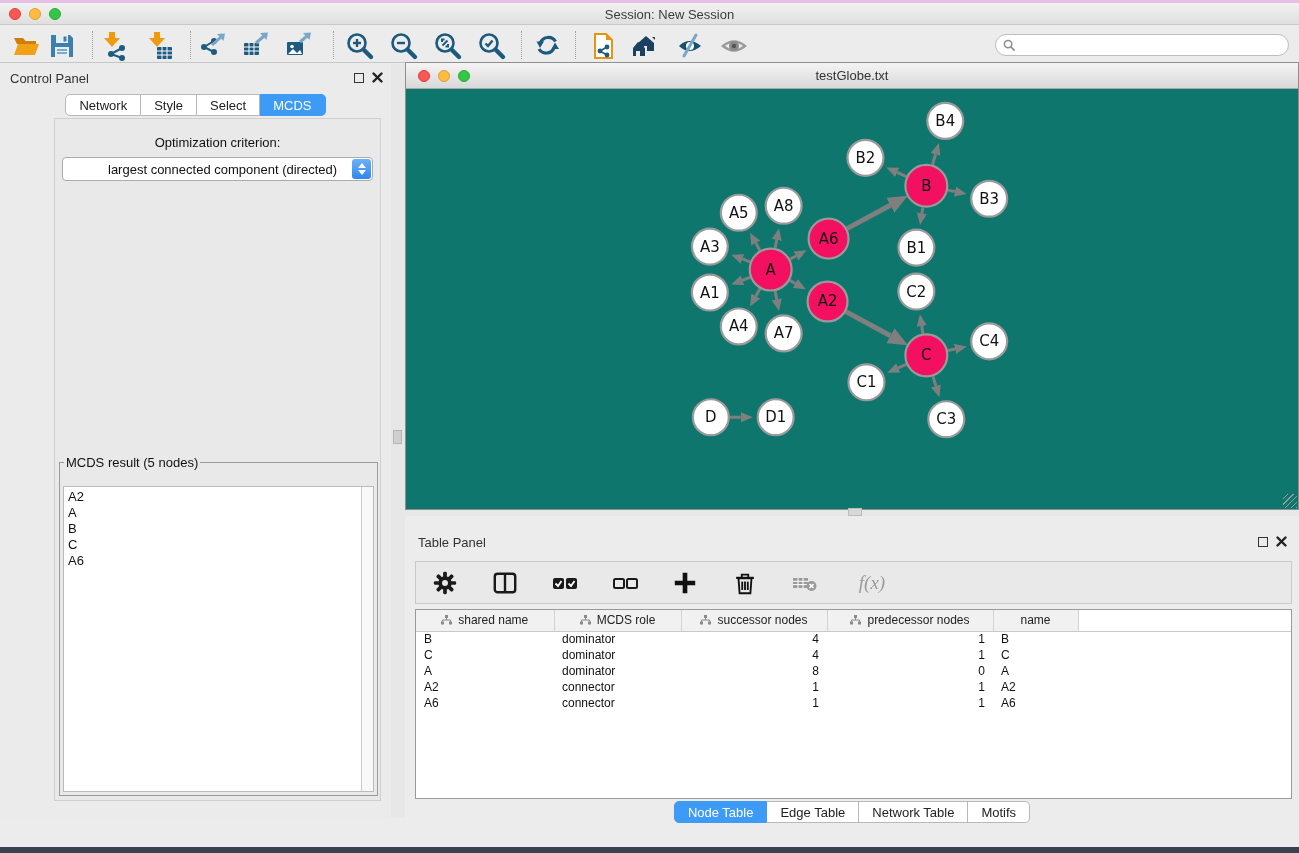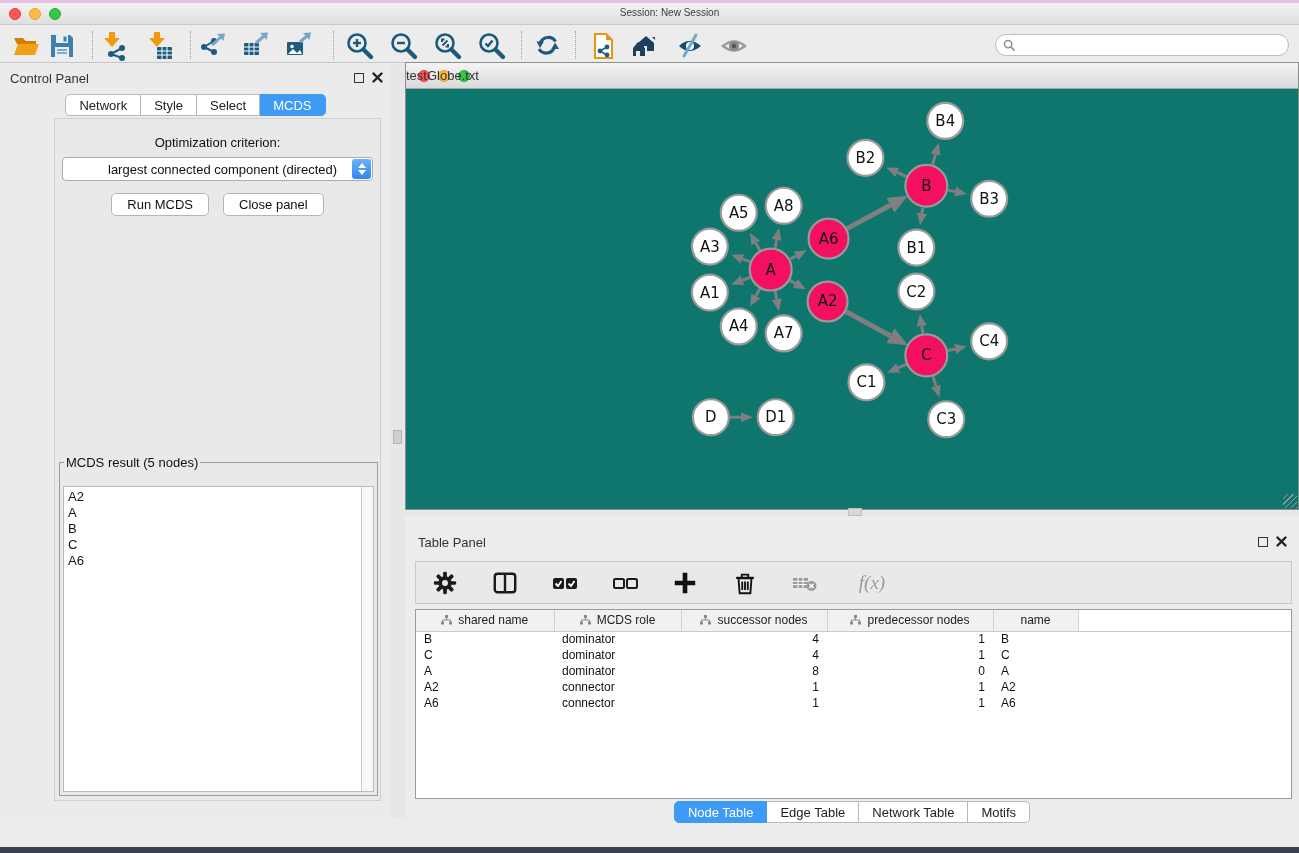--- a/index.html
+++ b/index.html
@@ -3,21 +3,21 @@
 <meta charset="utf-8">
 <style>
   * { margin:0; padding:0; box-sizing:border-box; }
   html,body { width:1299px; height:853px; }
   body { font-family:"Liberation Sans", sans-serif; background:#ececec; overflow:hidden; }
   .app { position:relative; width:1299px; height:853px; background:#ececec; }
 
   
   .titlebar { position:absolute; left:0; top:0; width:100%; height:25px;
     background:linear-gradient(#f2f2f2,#dfdfdf); border-top:3px solid #e5bfe4; border-bottom:1px solid #c9c9c9; }
-  .titlebar .title { position:absolute; left:0; right:0; top:4px; text-align:center; font-size:10px; color:#3c3c3c;padding-left:40px; }
+  .titlebar .title { position:absolute; left:0; right:0; top:4px; text-align:center; font-size:13px; color:#3c3c3c;padding-left:40px; }
   .lights { position:absolute; left:9px; top:5px; display:flex; gap:8px; }
   .light { width:12px; height:12px; border-radius:50%; }
   .light.red { background:#fc5753; border:1px solid #df3e38; }
   .light.yellow { background:#fdbc40; border:1px solid #de9f34; }
   .light.green { background:#33c748; border:1px solid #27aa35; }
 
   
   .toolbar { position:absolute; left:0; top:28px; width:100%; height:35px; background:#ececec; border-bottom:1px solid #c6c6c6; }
   .tbicon { position:absolute; top:2px; width:32px; height:32px; display:flex; align-items:center; justify-content:center; cursor:pointer; }
   .tbsep { position:absolute; top:3px; width:0; height:28px; border-left:1px dotted #9f9f9f; }
@@ -53,21 +53,21 @@
   .scroll-track { position:absolute; right:0; top:0; bottom:0; width:12px; background:#f8f8f8; border-left:1px solid #ccc; }
 
   .v-divider { position:absolute; left:391px; top:64px; width:14px; height:754px; background:#e7e7e7; }
   .v-handle { position:absolute; left:2px; top:366px; width:9px; height:14px; background:#cfcfcf; border:1px solid #b5b5b5; }
   .h-divider { position:absolute; left:405px; top:510px; right:0; height:6px; background:#e7e7e7; }
   .h-handle { position:absolute; left:443px; top:-2px; width:14px; height:8px; background:#d8d8d8; border:1px solid #bcbcbc; }
 
   
   .netwin { position:absolute; left:405px; top:62px; right:0; height:448px; border:1px solid #8e8e8e; background:#fff; }
   .netwin .wtitle { position:absolute; left:0; right:0; top:0; height:26px; background:linear-gradient(#f4f4f4,#d9d9d9); border-bottom:1px solid #a8a8a8; }
-  .netwin .wtitle .title { position:absolute; left:0; right:0; top:5px; text-align:left; font-size:13px; color:#333; }
+  .netwin .wtitle .title { position:absolute; left:0; right:0; top:5px; text-align:center; font-size:13px; color:#333; }
   .netwin .lights { top:7px; left:12px; }
   .netcanvas { position:absolute; left:0; right:0; top:26px; bottom:0; background:#0f766e; }
   .resize-grip { position:absolute; right:1px; bottom:1px; width:14px; height:14px;
     background:repeating-linear-gradient(135deg, transparent 0 3px, #9a9a9a 3px 4px); cursor:nwse-resize; }
 
   
   .table-panel { position:absolute; left:405px; top:528px; right:0; height:302px; background:#ececec; }
   .tp-toolbar { position:absolute; left:10px; right:7px; top:33px; height:43px; background:#e9e9e9; border:1px solid #c9c9c9; display:flex; align-items:center; padding-left:14px; gap:30px; }
   .tpicon { width:30px; height:30px; display:flex; align-items:center; justify-content:center; cursor:pointer; }
   .fx { font-family:"Liberation Serif", serif; font-style:italic; font-size:19px; color:#9a9a9a; }
@@ -296,24 +296,20 @@
       </div>
     </div>
     <div class="cp-content">
       <div class="opt-label">Optimization criterion:</div>
       <div class="dropdown">
         <span class="dval">largest connected component (directed)</span>
         <span class="stepper">
             <span class="tri-up"></span>
             <span class="tri-dn"></span>
           </span>
-      </div>
-      <div class="btn-row">
-        <button class="btn">Run MCDS</button>
-        <button class="btn">Close panel</button>
       </div>
       <fieldset class="mcds">
         <legend>MCDS result (5 nodes)</legend>
         <div class="mcds-listwrap">
           <div class="mcds-items" id="mcds-list">
               <div class="mcds-item">A2</div>
               <div class="mcds-item">A</div>
               <div class="mcds-item">B</div>
               <div class="mcds-item">C</div>
               <div class="mcds-item">A6</div>

